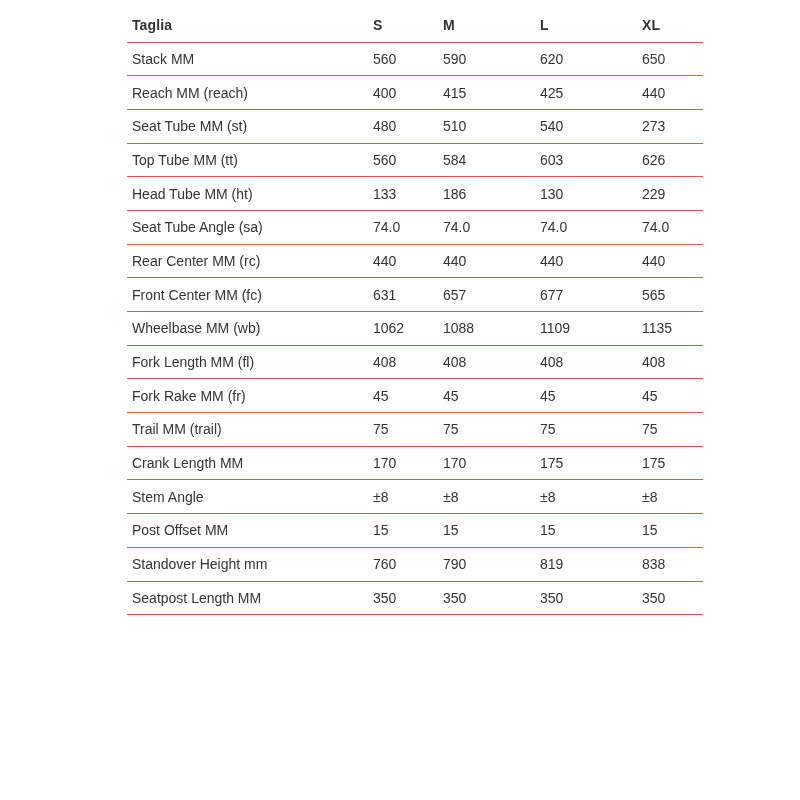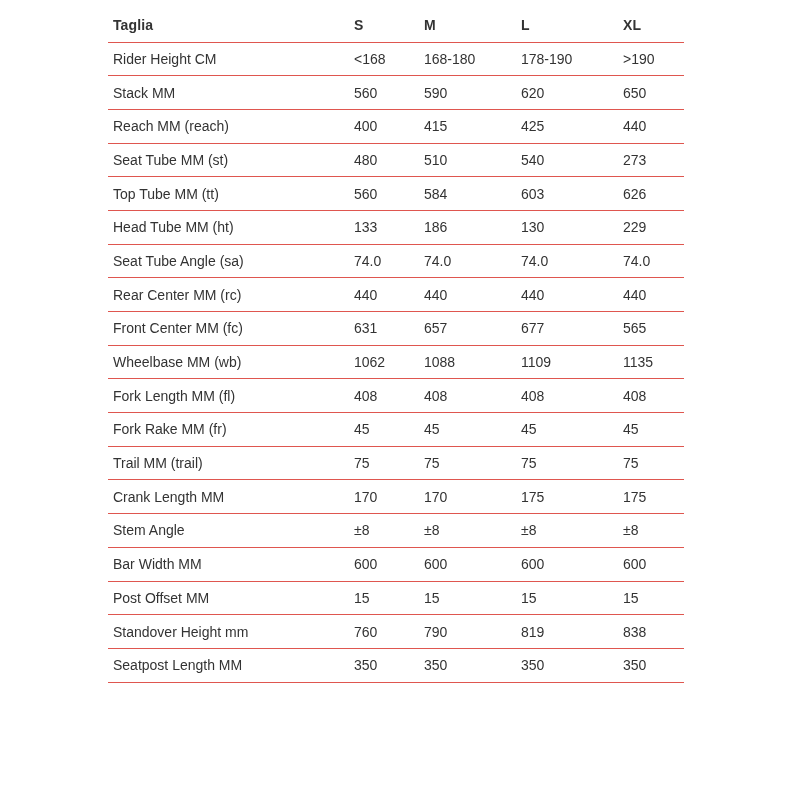--- a/index.html
+++ b/index.html
@@ -5,21 +5,21 @@
   * { margin: 0; padding: 0; box-sizing: border-box; }
   html, body {
     width: 800px;
     height: 800px;
     background: #ffffff;
     font-family: "Liberation Sans", sans-serif;
     color: #333333;
   }
   .table-wrap {
     position: absolute;
-    left: 108px;
+    left: 127px;
     top: 9px;
     width: 576px;
   }
   table.geometry {
     width: 576px;
     border-collapse: collapse;
     table-layout: fixed;
   }
   col.c-label { width: 246px; }
   col.c-s     { width: 70px; }
@@ -65,27 +65,20 @@
     <thead>
       <tr>
         <th class="label">Taglia</th>
         <th>S</th>
         <th>M</th>
         <th>L</th>
         <th>XL</th>
       </tr>
     </thead>
     <tbody>
-        <tr>
-          <td class="label">Rider Height CM</td>
-          <td>&lt;168</td>
-          <td>168-180</td>
-          <td>178-190</td>
-          <td>&gt;190</td>
-        </tr>
         <tr>
           <td class="label">Stack MM</td>
           <td>560</td>
           <td>590</td>
           <td>620</td>
           <td>650</td>
         </tr>
         <tr>
           <td class="label">Reach MM (reach)</td>
           <td>400</td>
@@ -171,27 +164,20 @@
           <td>175</td>
         </tr>
         <tr>
           <td class="label">Stem Angle</td>
           <td>±8</td>
           <td>±8</td>
           <td>±8</td>
           <td>±8</td>
         </tr>
         <tr>
-          <td class="label">Bar Width MM</td>
-          <td>600</td>
-          <td>600</td>
-          <td>600</td>
-          <td>600</td>
-        </tr>
-        <tr>
           <td class="label">Post Offset MM</td>
           <td>15</td>
           <td>15</td>
           <td>15</td>
           <td>15</td>
         </tr>
         <tr>
           <td class="label">Standover Height mm</td>
           <td>760</td>
           <td>790</td>

